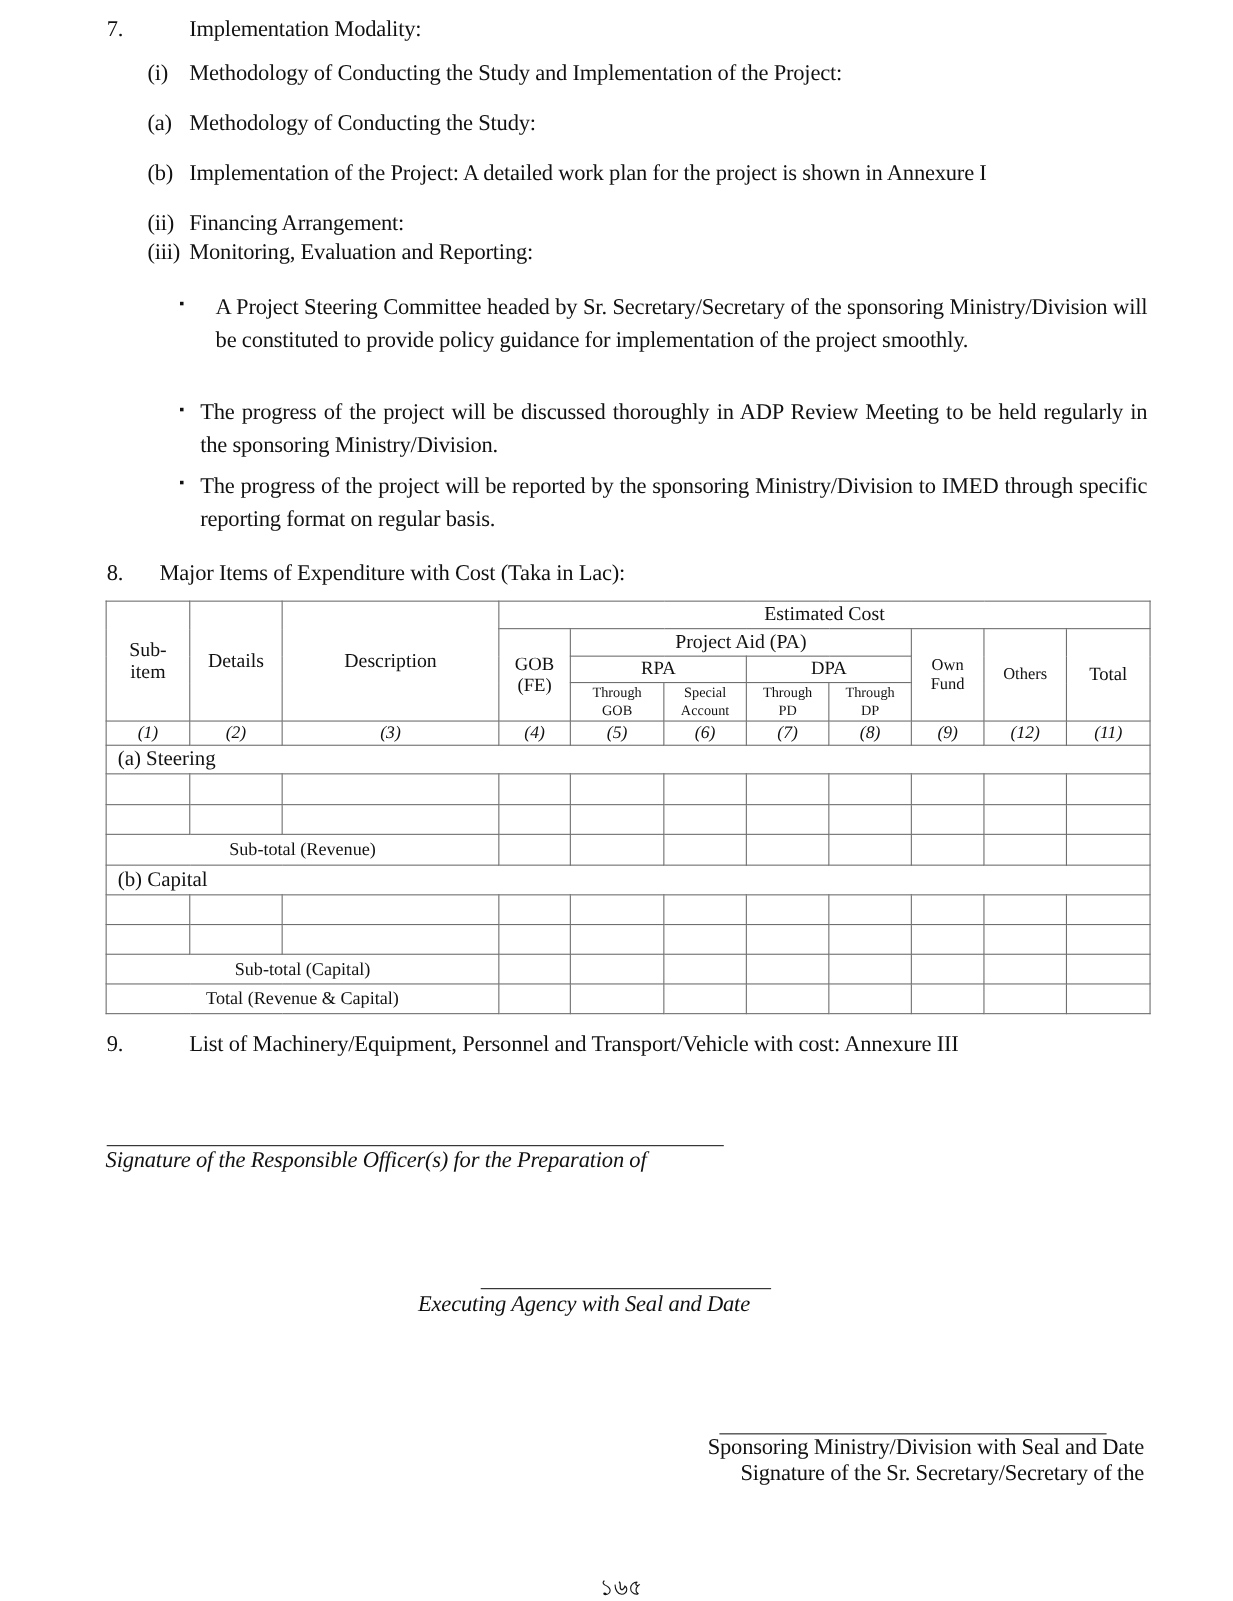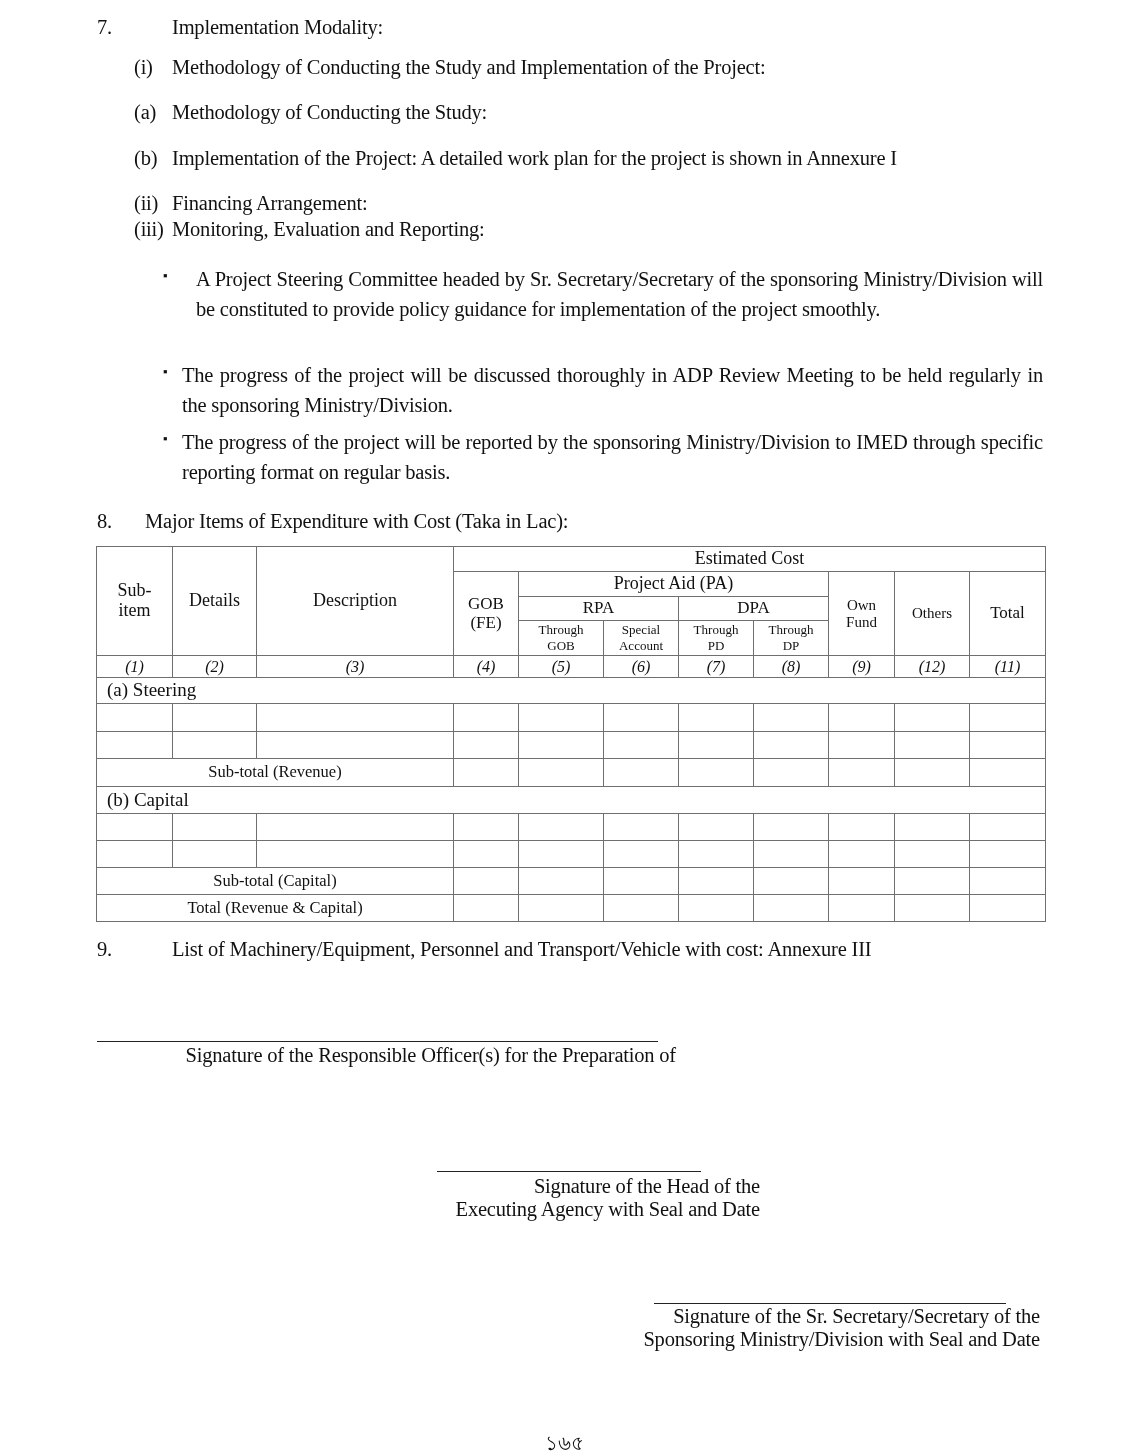--- a/index.html
+++ b/index.html
@@ -23,21 +23,21 @@
       line-height: 1.1;
     }
     .h18 { font-size: 18px; }
     .h17 { font-size: 17px; }
     .h15 { font-size: 15px; }
     .h13 { font-size: 13px; line-height: 1.25 !important; }
     .num { font-style: italic; font-size: 16px; }
     .section-lbl { text-align: left !important; font-size: 19px; padding-left: 10px !important; }
     .sub-lbl { font-size: 16.5px; }
     .sig-line { position: absolute; height: 0; border-top: 1px solid #222; }
-    .center { text-align: right; }
+    .center { text-align: left; font-style: italic; }
   </style>
 </head>
 <body>
 
 <div class="abs t20" style="left:97px; top:16px;">7.</div>
 <div class="abs t20" style="left:172px; top:16px;">Implementation Modality:</div>
 
 <div class="abs t20" style="left:134px; top:56px;">(i)</div>
 <div class="abs t20" style="left:172px; top:56px;">Methodology of Conducting the Study and Implementation of the Project:</div>
 
@@ -240,23 +240,22 @@
 <div class="abs t20" style="left:97px; top:938px;">9.</div>
 <div class="abs t20" style="left:172px; top:938px;">List of Machinery/Equipment, Personnel and Transport/Vehicle with cost: Annexure III</div>
 
 <div class="sig-line" style="left:97px; top:1041px; width:561px;"></div>
 <div class="abs t20 center" style="left:96px; top:1044px; width:580px;">
   <div>Signature of the Responsible Officer(s) for the Preparation of</div>
 </div>
 
 <div class="sig-line" style="left:437px; top:1171px; width:264px;"></div>
 <div class="abs t20 center" style="left:380px; top:1175px; width:380px;">
-  <div>Signature of the Head of the</div>
   <div>Executing Agency with Seal and Date</div>
 </div>
 
 <div class="sig-line" style="left:654px; top:1303px; width:352px;"></div>
 <div class="abs t20" style="left:560px; top:1305px; width:480px; text-align:right;">
+  <div>Sponsoring Ministry/Division with Seal and Date</div>
   <div>Signature of the Sr. Secretary/Secretary of the</div>
-  <div>Sponsoring Ministry/Division with Seal and Date</div>
 </div>
 
 <div class="abs" style="left:545px; top:1428px; font-size:20px; font-family:'DejaVu Sans', sans-serif;">১৬৫</div>
 
 </body></html>

